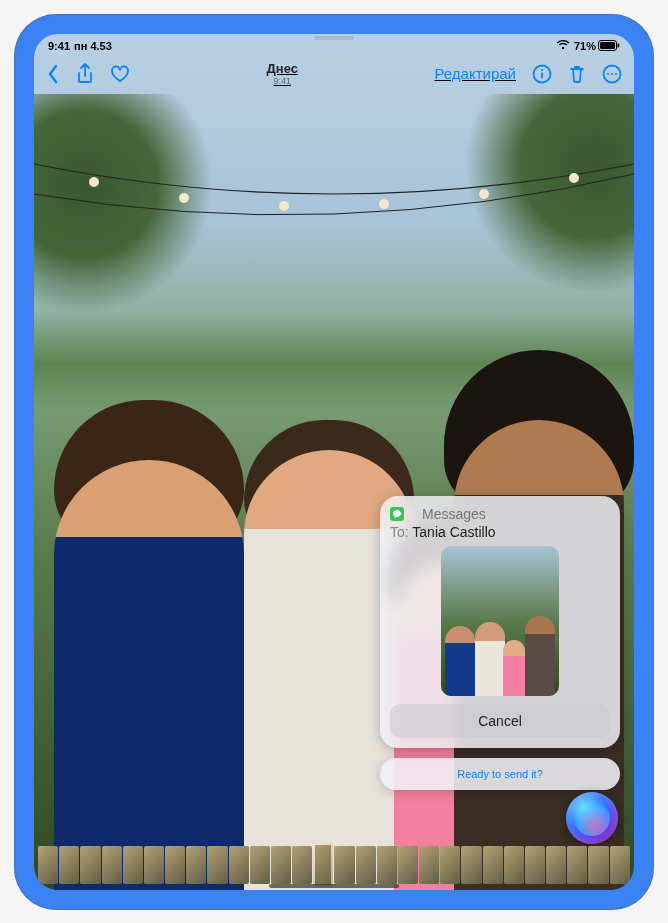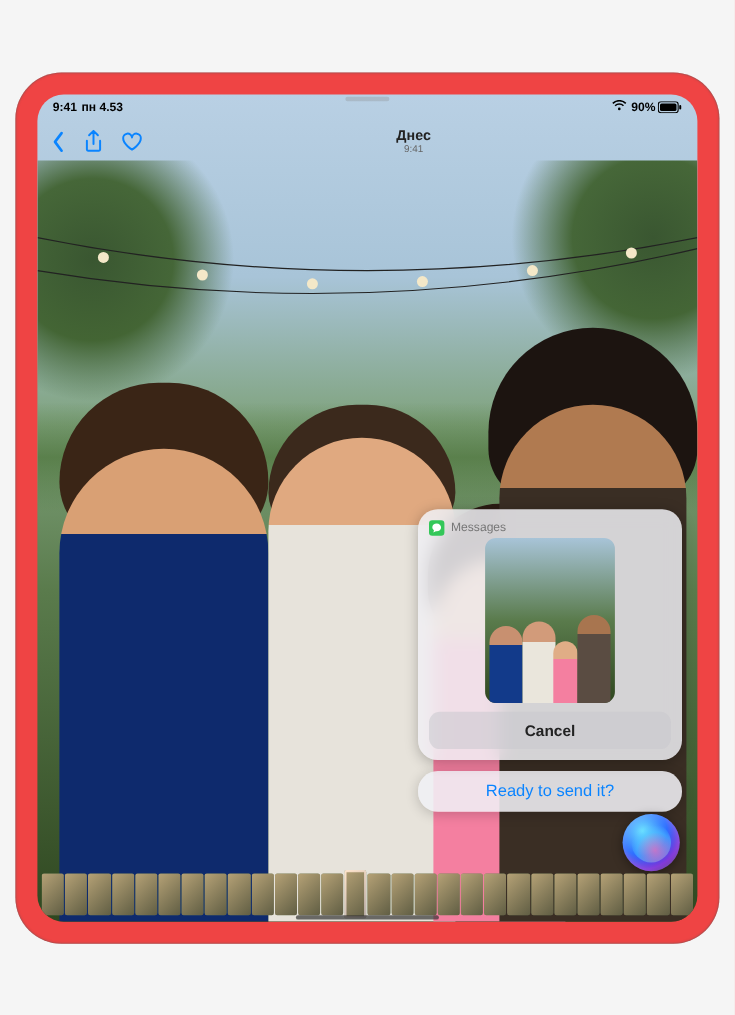--- a/index.html
+++ b/index.html
@@ -1,28 +1,28 @@
 <!DOCTYPE html>
 <html><head>
 <meta charset="utf-8">
 <style>
 * { margin:0; padding:0; box-sizing:border-box; font-family: -apple-system, "SF Pro", "Helvetica Neue", Arial, sans-serif; }
 body { background:#fff; display:flex; align-items:flex-start; justify-content:center; }
 .page { width:668px; height:923px; position:relative; background:#f5f5f5; display:flex; align-items:center; justify-content:center; }
-.ipad-frame { width:640px; height:792px; background:#ef4444; border-radius:42px; padding:20px; position:relative; box-shadow: inset 0 0 2px #555; }
+.ipad-frame { width:640px; height:896px; background:#3b82f6; border-radius:42px; padding:20px; position:relative; box-shadow: inset 0 0 2px #555; }
 .screen { width:100%; height:100%; border-radius:24px; overflow:hidden; position:relative;
   background: linear-gradient(to bottom, #b9d0e4 0%, #a8c4d8 22%, #7fa27c 40%, #5a7b4c 60%, #2f4720 100%);
 }
 
 .status-bar { display:flex; justify-content:space-between; align-items:center; padding:4px 14px 0 14px; height:20px; font-size:11px; font-weight:600; color:#000; }
 .status-left, .status-right { display:flex; align-items:center; gap:4px; }
 .battery { display:inline-flex; align-items:center; gap:2px;}
 .battery svg { display:block; }
 
-.toolbar { display:flex; justify-content:space-between; align-items:flex-end; padding:6px 12px; height:40px; }
+.toolbar { display:flex; justify-content:space-between; align-items:center; padding:6px 12px; height:40px;text-decoration:underline; }
 .toolbar-left, .toolbar-right { display:flex; align-items:center; gap:16px; }
 .toolbar-center { text-align:center; flex:1; color:#222; }
 .toolbar-center .title { font-size:13px; font-weight:600; }
 .toolbar-center .sub { font-size:9px; color:#666; }
 .tb-btn { color:#0a84ff; font-size:14px; font-weight:400; display:flex; align-items:center; }
 .tb-btn svg { display:block; }
 .edit-text { color:#0a84ff; font-size:15px; }
 
 .photo-area { position:absolute; top:60px; left:0; right:0; bottom:0; overflow:hidden; }
 .tree { position:absolute; top:-40px; width:260px; height:260px; border-radius:50%; background: radial-gradient(circle at 50% 50%, #2d4a1e 0%, #3a5c26 40%, rgba(58,92,38,0) 70%); opacity:.9;}
@@ -43,37 +43,37 @@
 .p4-hair{position:absolute;right:0;bottom:380px;width:190px;height:160px;background:#1c1410;border-radius:95px 95px 50px 50px;}
 
 .thumb-strip { position:absolute; bottom:6px; left:0; right:0; height:38px; display:flex; gap:1px; padding:0 4px; }
 .thumb { flex:1; background:#6b7b56; border-radius:2px; position:relative; overflow:hidden;}
 .thumb::after{content:"";position:absolute;inset:0;background:linear-gradient(135deg, rgba(255,200,150,.5), rgba(80,50,40,.4));}
 .thumb.sel{ outline:2px solid #fff; outline-offset:-2px; height:44px; margin-top:-3px;}
 .home-indicator{position:absolute;bottom:2px;left:50%;transform:translateX(-50%);width:130px;height:4px;border-radius:3px;background:#333;opacity:.7;}
 
 .siri-panel { position:absolute; right:14px; bottom:100px; width:240px;  }
 .siri-card { background:rgba(240,240,245,.85); backdrop-filter: blur(8px); border-radius:18px; padding:10px 10px 10px 10px; box-shadow:0 2px 12px rgba(0,0,0,.25); }
-.msg-header { display:flex; align-items:center; gap:6px; font-size:11px; color:#777; margin-bottom:2px;}
+.msg-header { display:flex; align-items:center; gap:18px; font-size:14px; color:#777; margin-bottom:2px;}
 .msg-icon { width:14px; height:14px; background:#34c759; border-radius:3px; display:flex; align-items:center; justify-content:center;}
 .msg-icon svg{width:10px;height:10px;}
 .to-line { font-size:14px; color:#222; margin-bottom:6px; }
 .to-line .to-label{color:#888;}
 .preview-img { width:118px; height:150px; margin:0 auto 8px auto; border-radius:10px; overflow:hidden; position:relative; background:linear-gradient(to bottom,#a8c4d8 0%,#5a7b4c 50%,#2f4720 100%);}
 .preview-img .mini-person{position:absolute;bottom:0;border-radius:20px 20px 0 0;}
 .mp1{left:4px;width:30px;height:70px;background:linear-gradient(#c89070 0 25%, #123a8a 25% 100%);}
 .mp2{left:34px;width:30px;height:74px;background:linear-gradient(#d29b7a 0 25%, #eae6dc 25% 100%);}
 .mp3{left:62px;width:22px;height:56px;background:linear-gradient(#e0ad86 0 28%, #f47fa0 28% 100%);}
 .mp4{right:4px;width:30px;height:80px;background:linear-gradient(#a8754f 0 22%, #5a4c42 22% 100%);}
 .comment-field { width:100%; background:rgba(200,200,205,.5); border-radius:12px; padding:7px 10px; font-size:12px; color:#8a8a8e; margin-bottom:8px; border:none;}
 .btn-row{display:flex;gap:8px;}
 .btn { flex:1; padding:9px 0; border-radius:10px; font-size:14px; text-align:center; border:none;}
-.btn-cancel{ background:rgba(200,200,205,.55); color:#222;font-weight:bold;}
+.btn-cancel{ background:rgba(200,200,205,.55); color:#222;}
 .btn-send{ background:#0a84ff; color:#fff; font-weight:600;}
-.siri-prompt { margin-top:10px; background:rgba(240,240,245,.88); border-radius:18px; padding:10px; text-align:center; color:#0a84ff; font-size:15px; font-weight:500; box-shadow:0 2px 12px rgba(0,0,0,.2);}
+.siri-prompt { margin-top:10px; background:rgba(240,240,245,.88); border-radius:18px; padding:10px; text-align:center; color:#0a84ff; font-size:11px; font-weight:500; box-shadow:0 2px 12px rgba(0,0,0,.2);}
 
 .siri-orb { position:absolute; right:16px; bottom:46px; width:52px; height:52px; border-radius:50%;
   background: radial-gradient(circle at 35% 30%, #6fe3ff, #2a6bff 45%, #7a2bd6 70%, #160a3a 100%);
   box-shadow:0 2px 10px rgba(0,0,0,.4), inset 0 0 10px rgba(255,255,255,.3);
 }
 .siri-orb::after{content:"";position:absolute;top:8px;left:8px;right:8px;bottom:8px;border-radius:50%;
   background: radial-gradient(circle at 60% 70%, rgba(255,120,180,.7), rgba(80,200,255,.5) 50%, transparent 70%);}
 
 .grab-pill{position:absolute;top:0;left:50%;transform:translateX(-50%);width:40px;height:4px;border-radius:3px;background:#888;opacity:.3;margin-top:2px;}
 </style>
@@ -90,21 +90,21 @@
         <span>9:41</span>
         <span>пн 4.53</span>
       </div>
       <div class="status-right">
         <span>
           <svg width="14" height="10" viewBox="0 0 14 10">
                 <path d="M7 9.2a1.2 1.2 0 1 0 0-2.4 1.2 1.2 0 0 0 0 2.4zM3.7 5.6a4.7 4.7 0 0 1 6.6 0l1-1a6.1 6.1 0 0 0-8.6 0l1 1zM1.6 3.5a7.6 7.6 0 0 1 10.8 0l1-1a9 9 0 0 0-12.8 0l1 1z" fill="#000"></path>
               </svg>
         </span>
         <span class="battery">
-          <span>90%</span>
+          <span>71%</span>
           <svg width="22" height="11" viewBox="0 0 22 11">
                 <rect x="0.5" y="0.5" width="18" height="10" rx="2.5" fill="none" stroke="#000"></rect>
                 <rect x="2" y="2" width="15" height="7" rx="1.5" fill="#000"></rect>
                 <rect x="19.5" y="3.5" width="1.8" height="4" rx="0.9" fill="#000"></rect>
               </svg>
         </span>
       </div>
     </div>
 
     <div class="toolbar">
@@ -121,20 +121,43 @@
         </span>
         <span class="tb-btn">
           <svg width="20" height="18" viewBox="0 0 20 18">
                 <path d="M10 16S2 11 2 6a4 4 0 0 1 8-1 4 4 0 0 1 8 1c0 5-8 10-8 10z" stroke="#0a84ff" stroke-width="1.8" fill="none" stroke-linejoin="round"></path>
               </svg>
         </span>
       </div>
       <div class="toolbar-center">
         <div class="title">Днес</div>
         <div class="sub">9:41</div>
+      </div>
+      <div class="toolbar-right">
+        <span class="edit-text">Редактирай</span>
+        <span class="tb-btn">
+          <svg width="20" height="20" viewBox="0 0 20 20">
+                <circle cx="10" cy="10" r="8.5" stroke="#0a84ff" stroke-width="1.8" fill="none"></circle>
+                <circle cx="10" cy="6" r="1.1" fill="#0a84ff"></circle>
+                <rect x="9.1" y="8.5" width="1.8" height="6" rx="0.9" fill="#0a84ff"></rect>
+              </svg>
+        </span>
+        <span class="tb-btn">
+          <svg width="18" height="20" viewBox="0 0 18 20">
+                <path d="M3 5h12M7 5V3h4v2M5 5l1 12a1 1 0 0 0 1 1h4a1 1 0 0 0 1-1l1-12" stroke="#0a84ff" stroke-width="1.8" fill="none" stroke-linecap="round" stroke-linejoin="round"></path>
+              </svg>
+        </span>
+        <span class="tb-btn">
+          <svg width="20" height="20" viewBox="0 0 20 20">
+                <circle cx="10" cy="10" r="8.5" stroke="#0a84ff" stroke-width="1.8" fill="none"></circle>
+                <circle cx="6" cy="10" r="1.1" fill="#0a84ff"></circle>
+                <circle cx="10" cy="10" r="1.1" fill="#0a84ff"></circle>
+                <circle cx="14" cy="10" r="1.1" fill="#0a84ff"></circle>
+              </svg>
+        </span>
       </div>
     </div>
 
     <div class="photo-area">
       <div class="tree t1"></div>
       <div class="tree t2"></div>
       <div class="string-lights">
         <svg viewBox="0 0 600 90" preserveAspectRatio="none">
           <path d="M0 10 Q300 70 600 10" stroke="#222" stroke-width="1.2" fill="none"></path>
           <path d="M0 40 Q300 90 600 20" stroke="#222" stroke-width="1" fill="none"></path>
@@ -162,20 +185,24 @@
     <div class="siri-panel">
       <div class="siri-card">
         <div class="msg-header">
           <span class="msg-icon">
             <svg viewBox="0 0 10 10">
                   <path d="M5 1C2.8 1 1 2.5 1 4.4c0 1.1.6 2 1.5 2.7L2 9l2.2-1.1c.3 0 .5.1.8.1 2.2 0 4-1.5 4-3.4S7.2 1 5 1z" fill="#fff"></path>
                 </svg>
           </span>
           <span>Messages</span>
         </div>
+        <div class="to-line">
+          <span class="to-label">To:</span>
+          <span>Tania Castillo</span>
+        </div>
         <div class="preview-img">
           <div class="mini-person mp1"></div>
               <div class="mini-person mp2"></div>
           <div class="mini-person mp3"></div>
               <div class="mini-person mp4"></div>
         </div>
         <div class="btn-row">
           <button class="btn btn-cancel">Cancel</button>
         </div>
       </div>

